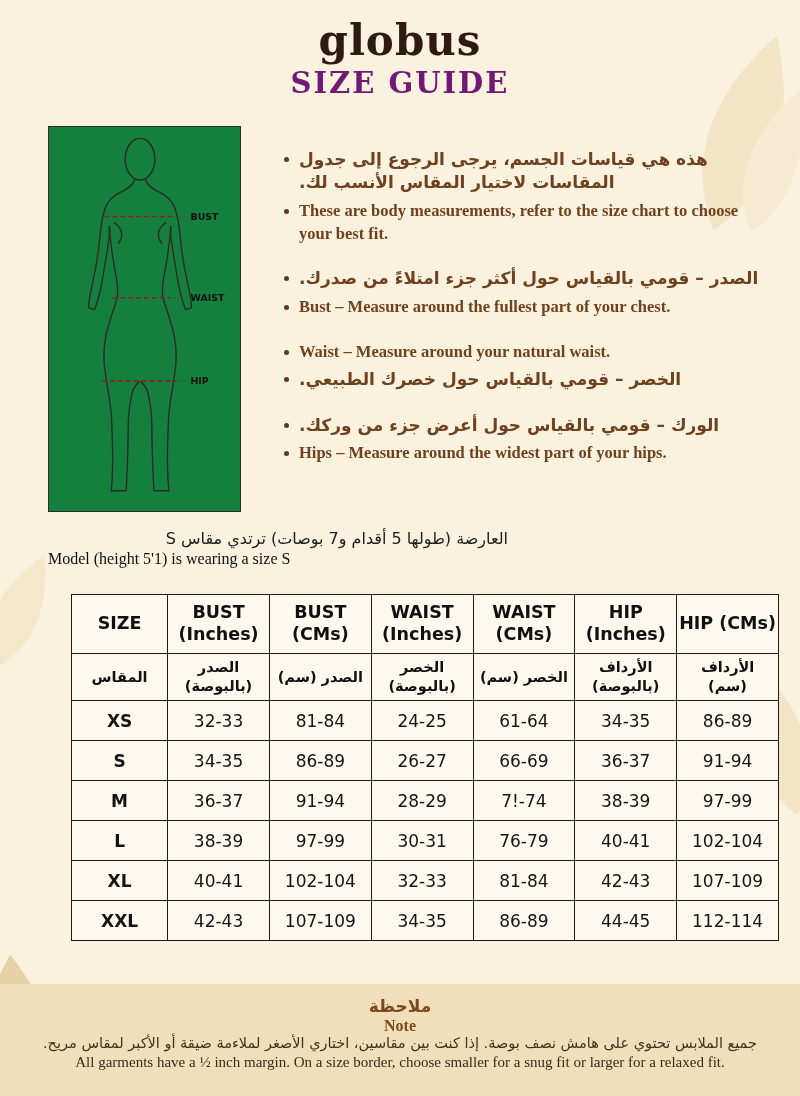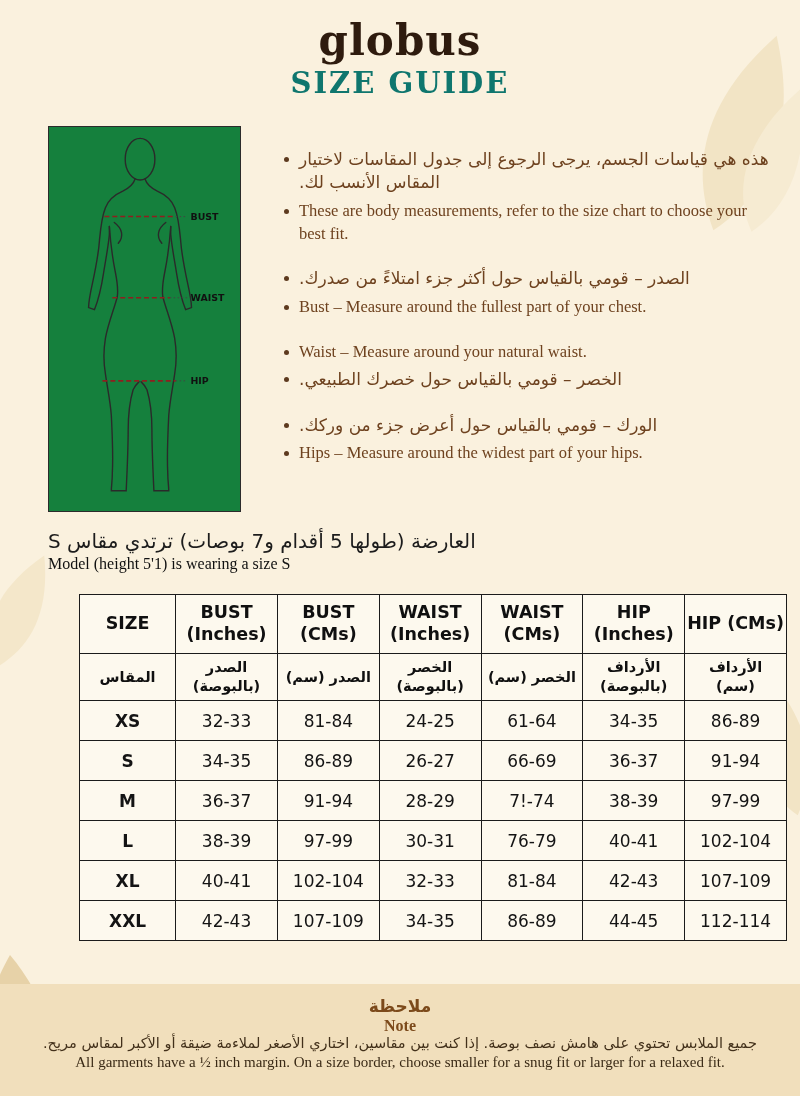--- a/index.html
+++ b/index.html
@@ -11,46 +11,46 @@
   .leaf { position:absolute; z-index:0; }
 
   
   .header { top:18px; left:0; width:800px; text-align:center; }
   .logo {
     font-family:"DejaVu Serif", serif; font-weight:700; font-size:42px;
     color:#2e1b0e; letter-spacing:1px; line-height:1.1;
   }
   .guide-title {
     font-family:"DejaVu Serif", serif; font-weight:700; font-size:29px;
-    color:#0f766e; letter-spacing:2px; margin-top:2px;
+    color:#701a75; letter-spacing:2px; margin-top:2px;
   }
 
   
   .figure-box {
     top:126px; left:48px; width:193px; height:386px;
     background:#15803d; border:1.5px solid #2b2b2b; box-sizing:border-box;
   }
   .figure-box svg { width:100%; height:100%; display:block; }
 
   
   .instructions { top:148px; left:284px; width:486px; }
   .group { margin-bottom:22px; }
-  .li { display:flex; gap:10px; margin-bottom:5px; }
+  .li { display:flex; gap:10px; margin-bottom:5px;font-weight:bold; }
   .dot { flex:none; width:5px; height:5px; border-radius:50%; background:#5d3a1e; margin-top:9px; }
   .txt { color:#6e421f; line-height:1.38; }
   .txt.ar { direction:rtl; text-align:left; font-size:17px; }
   .txt.en { font-family:"Liberation Serif", serif; font-size:16.5px; }
 
   
   .model-note { top:529px; left:48px; width:460px; }
-  .model-note .ar { direction:rtl; text-align:left; font-size:20px; color:#1c1c1c; }
+  .model-note .ar { direction:rtl; text-align:right; font-size:16px; color:#1c1c1c; }
   .model-note .en { font-family:"Liberation Serif", serif; font-size:16px; color:#111; margin-top:2px; }
 
   
-  .size-table-wrap { top:594px; left:47px;padding-left:32px; }
+  .size-table-wrap { top:594px; left:39px;padding-left:32px; }
   table.size-chart {
     border-collapse:collapse; width:708px; background:#fdf9ee; table-layout:fixed;
   }
   .size-chart th, .size-chart td {
     border:1px solid #1b1b1b; text-align:center; vertical-align:middle; padding:0 2px;
   }
   .size-chart thead tr.h-en th { font-size:17.5px; font-weight:700; color:#101010; height:58px; line-height:1.25; }
   .size-chart thead tr.h-ar th { font-size:14.5px; font-weight:700; color:#101010; height:46px; line-height:1.3; direction:rtl; }
   .size-chart tbody td { font-size:17px; color:#141414; height:39px; }
   .size-chart tbody td.size-col { font-weight:700; }

